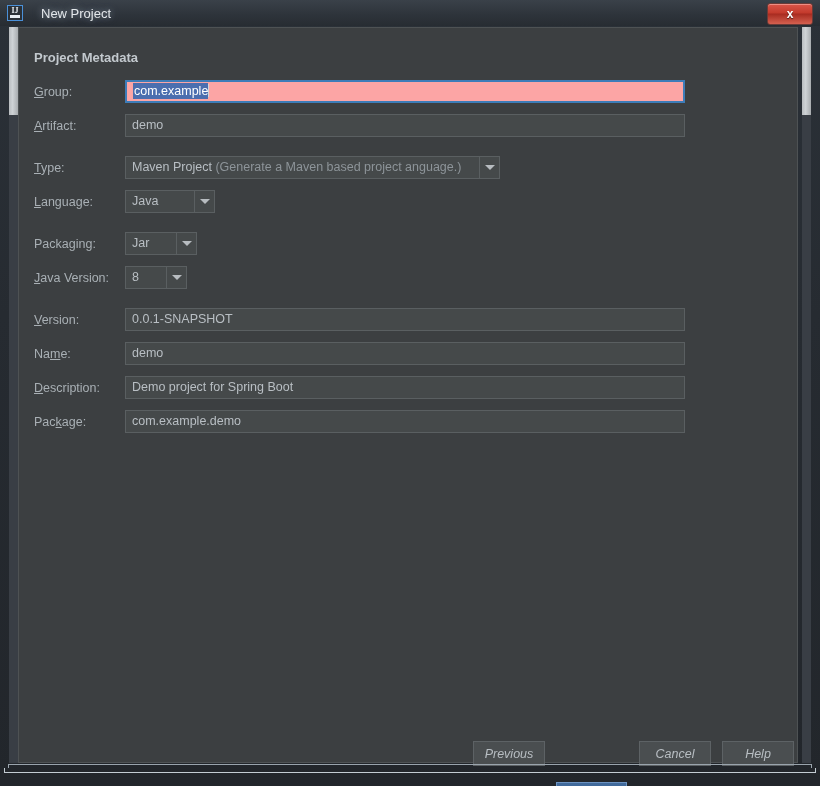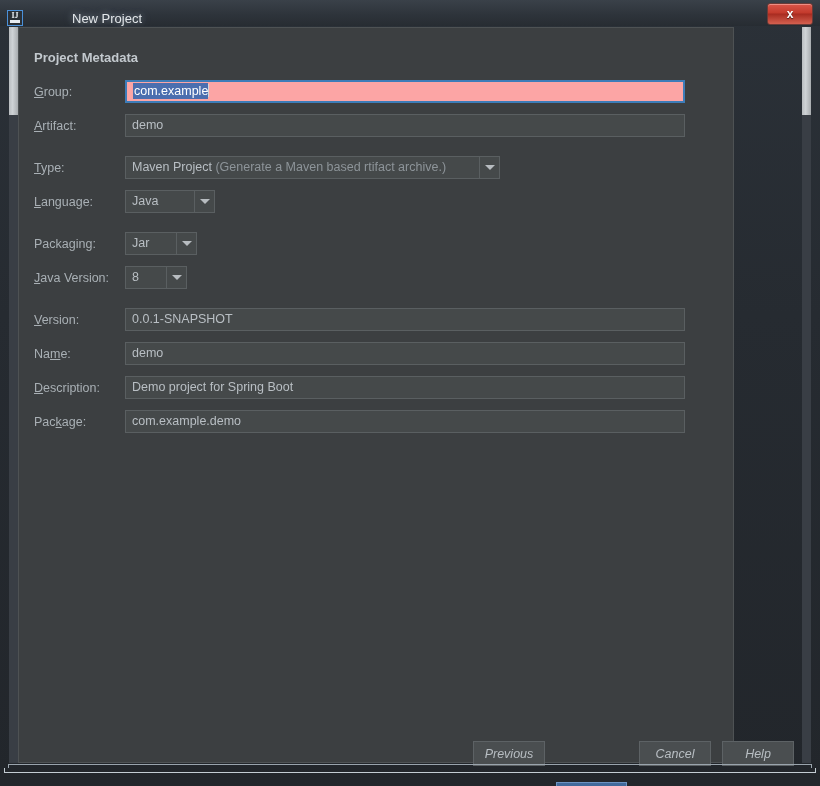--- a/index.html
+++ b/index.html
@@ -22,22 +22,21 @@
     box-sizing: border-box;
   }
 
   
   #titlebar {
     position: absolute;
     left: 0; top: 0;
     width: 820px; height: 26px;
     background: linear-gradient(180deg,#3a4149 0%, #2e343b 55%, #272c32 100%);
     display: flex;
-    align-items: flex-end;
-    gap: 31px;
+    align-items: center;
   }
   #title-icon {
     width: 16px; height: 16px;
     margin-left: 7px;
     border: 1px solid #4a90d9;
     background: #2b3036;
     box-sizing: border-box;
     position: relative;
     flex: none;
   }
@@ -83,21 +82,21 @@
     font-size: 12px;
     font-weight: bold;
     font-family: "Liberation Sans", sans-serif;
     text-shadow: 0 1px 1px rgba(0,0,0,.6);
   }
 
   
   #content-panel {
     position: absolute;
     left: 18px; top: 27px;
-    width: 716px; height: 736px;
+    width: 780px; height: 736px;
     background: #3c3f41;
     border: 1px solid #4e5254;
     box-sizing: border-box;
   }
 
   
   .edge-scroll {
     position: absolute;
     top: 27px;
     width: 9px; height: 736px;
@@ -307,21 +306,21 @@
     <div class="row" style="top:86px">
       <div class="label"><u>A</u>rtifact:</div>
       <div class="field wide" style="top:0">demo</div>
     </div>
 
     <div class="row" style="top:128px">
       <div class="label"><u>T</u>ype:</div>
       <div class="combo" style="top:0; width:375px">
         <div class="value">
           <span>Maven Project</span>
-          <span class="hint">(Generate a Maven based rtifact archive.)</span>
+          <span class="hint">(Generate a Maven based project anguage.)</span>
         </div>
         <div class="arrow">
             <i></i>
           </div>
       </div>
     </div>
 
     <div class="row" style="top:162px">
       <div class="label"><u>L</u>anguage:</div>
       <div class="combo" style="top:0; width:90px">

